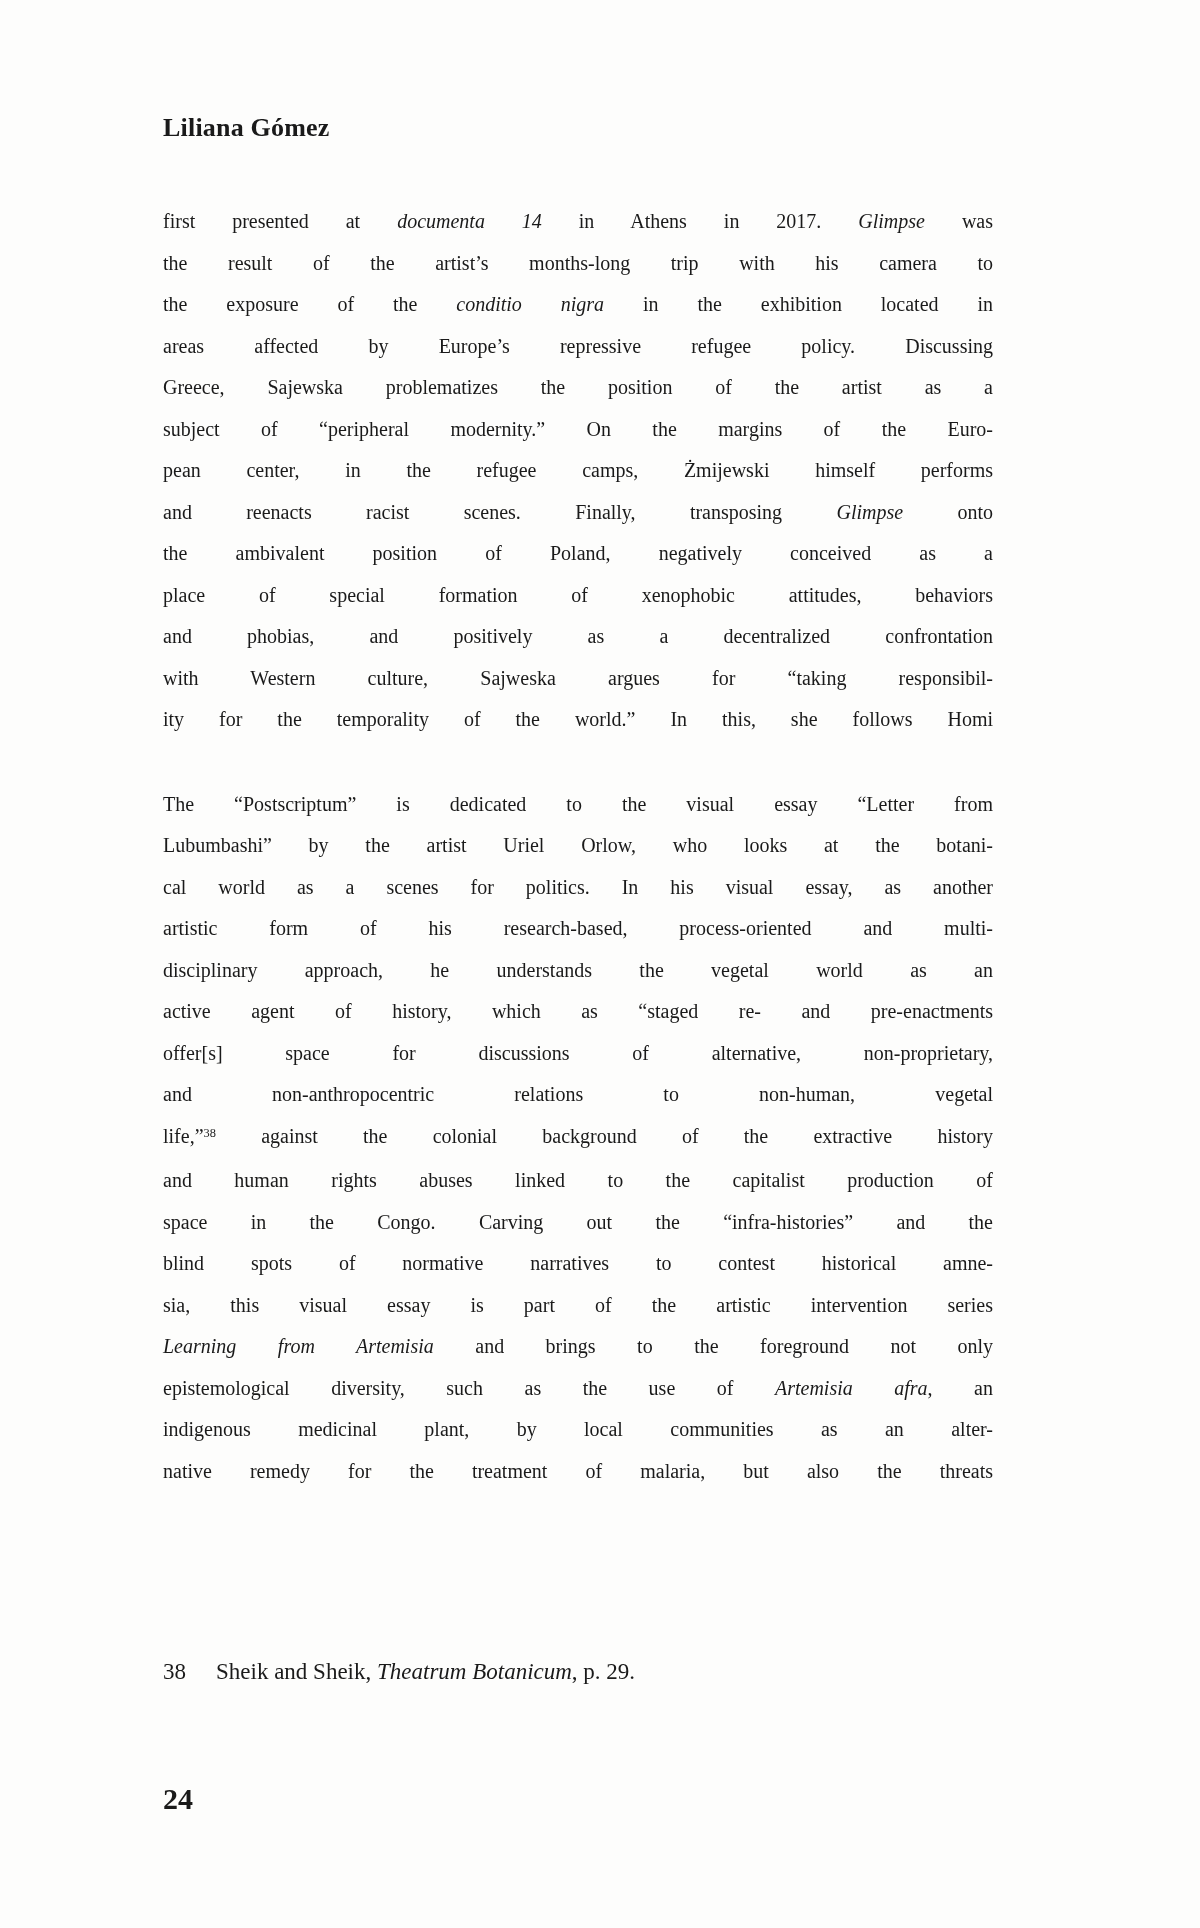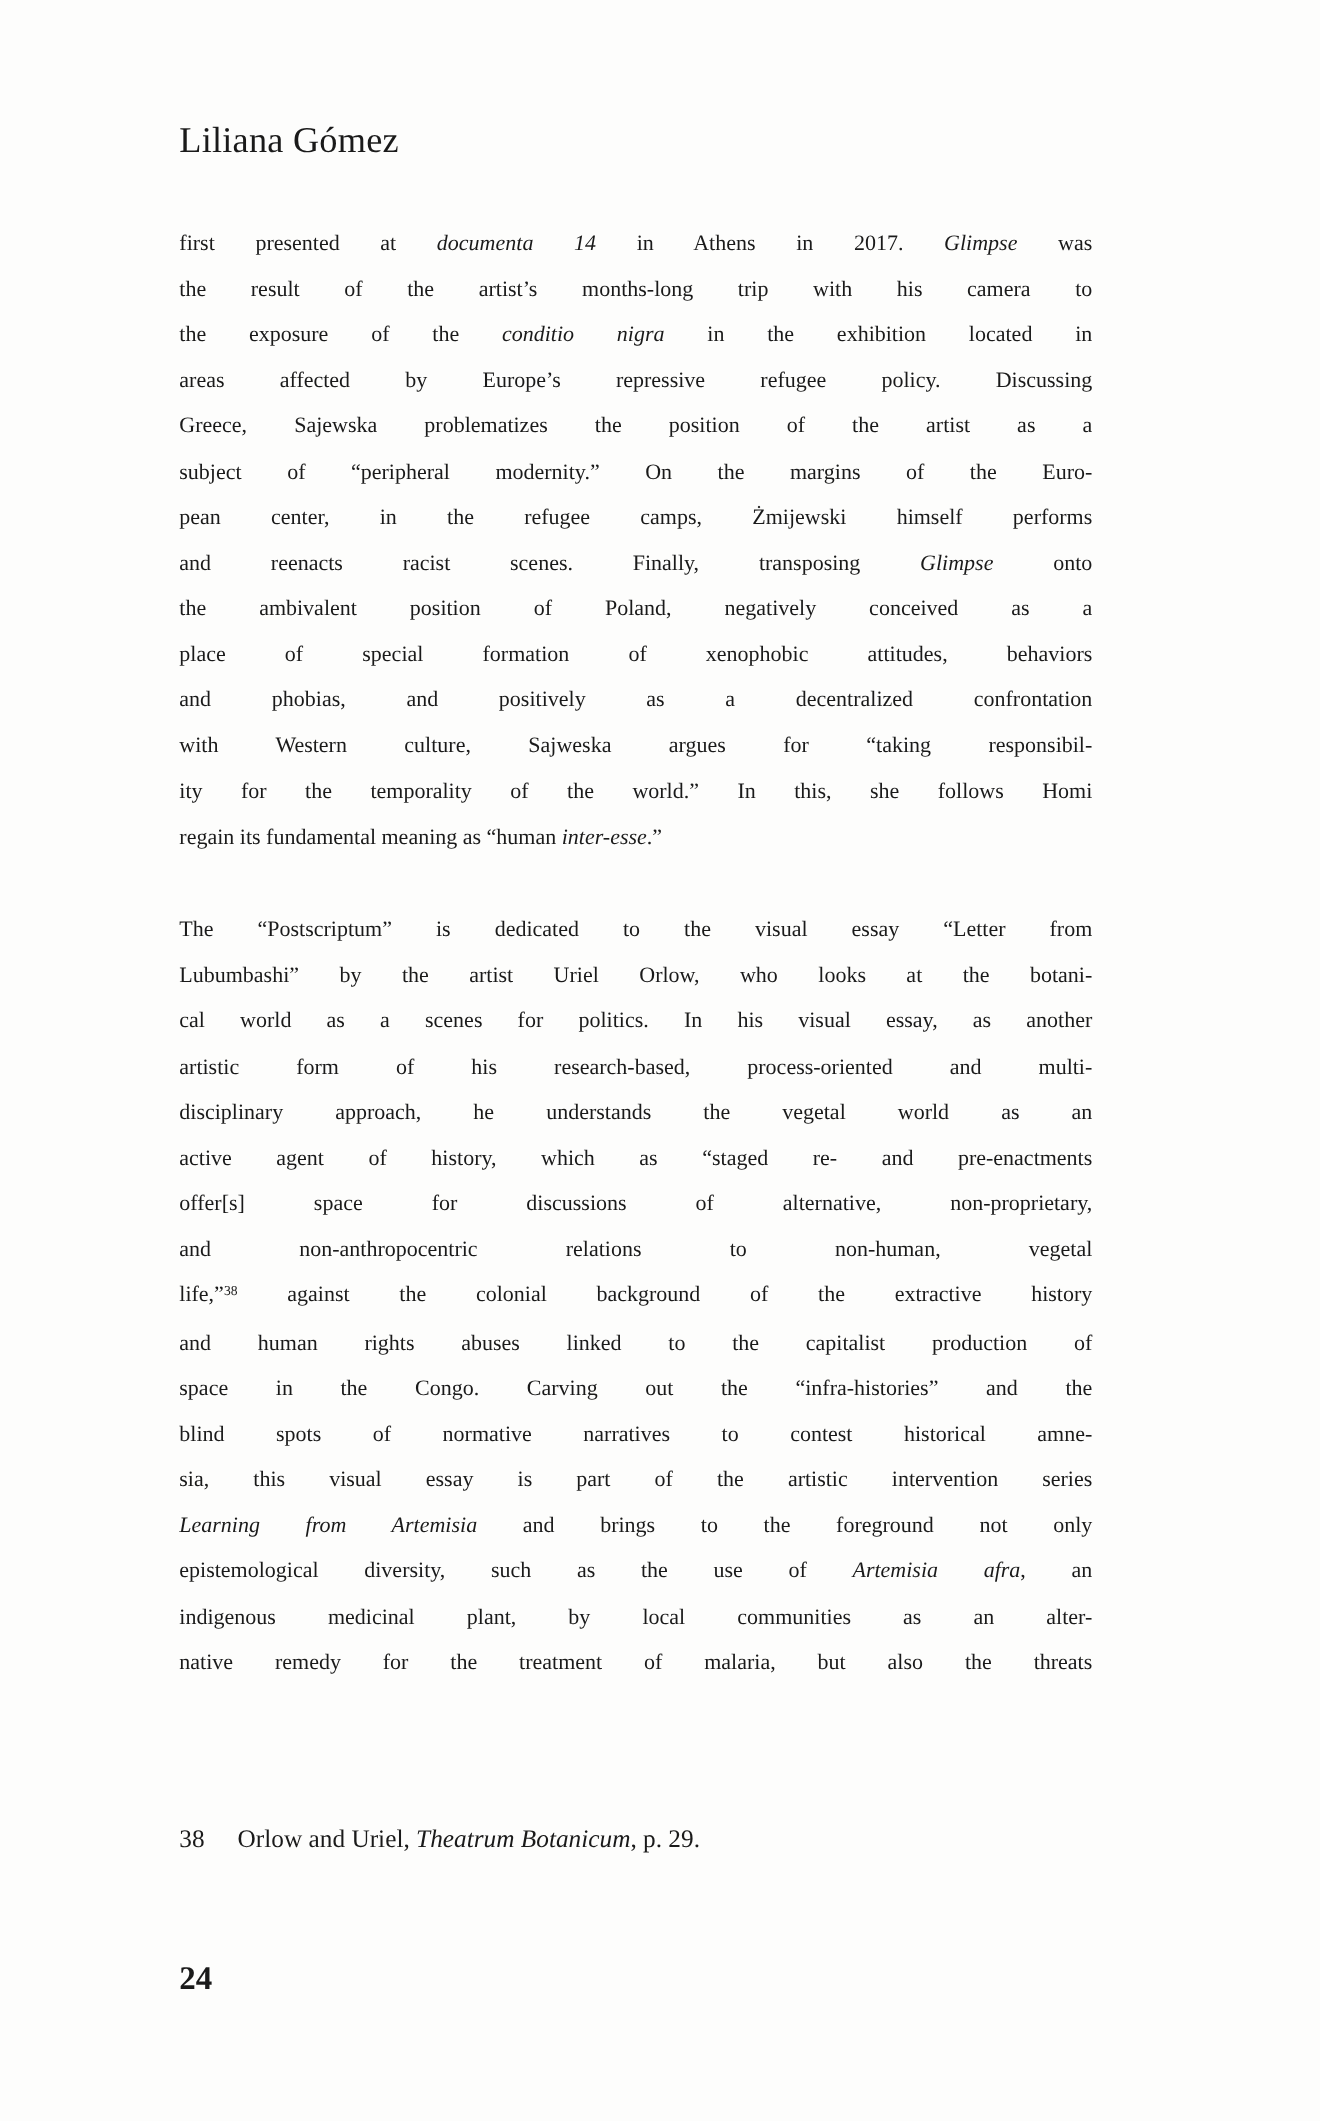--- a/index.html
+++ b/index.html
@@ -12,23 +12,23 @@
     background: #fdfdfc;
     position: relative;
     font-family: "Liberation Serif", "DejaVu Serif", serif;
     color: #1a1a1a;
     overflow: hidden;
   }
   .running-header {
     position: absolute;
     left: 163px;
     top: 113px;
-    font-size: 33px;
+    font-size: 26px;
     line-height: 30px;
-    font-weight: normal;
+    font-weight: bold;
     letter-spacing: 0.2px;
   }
   .textblock {
     position: absolute;
     left: 163px;
     top: 201px;
     width: 830px;
   }
   .para { margin: 0; }
   .para + .para { margin-top: 43px; }
@@ -81,21 +81,20 @@
       <div class="line"><span>areas affected by Europe’s repressive refugee policy. Discussing</span></div>
       <div class="line"><span>Greece, Sajewska problematizes the position of the artist as a</span></div>
       <div class="line"><span>subject of “peripheral modernity.” On the margins of the Euro-</span></div>
       <div class="line"><span>pean center, in the refugee camps, Żmijewski himself performs</span></div>
       <div class="line"><span>and reenacts racist scenes. Finally, transposing </span><span class="it">Glimpse</span><span> onto</span></div>
       <div class="line"><span>the ambivalent position of Poland, negatively conceived as a</span></div>
       <div class="line"><span>place of special formation of xenophobic attitudes, behaviors</span></div>
       <div class="line"><span>and phobias, and positively as a decentralized confrontation</span></div>
       <div class="line"><span>with Western culture, Sajweska argues for “taking responsibil-</span></div>
       <div class="line"><span>ity for the temporality of the world.” In this, she follows Homi</span></div>
-      <div class="line lastleft"><span>regain its fundamental meaning as “human </span><span class="it">inter-esse</span><span>.”</span></div>
     </div>
     <div class="para">
       <div class="line"><span>The “Postscriptum” is dedicated to the visual essay “Letter from</span></div>
       <div class="line"><span>Lubumbashi” by the artist Uriel Orlow, who looks at the botani-</span></div>
       <div class="line"><span>cal world as a scenes for politics. In his visual essay, as another</span></div>
       <div class="line"><span>artistic form of his research-based, process-oriented and multi-</span></div>
       <div class="line"><span>disciplinary approach, he understands the vegetal world as an</span></div>
       <div class="line"><span>active agent of history, which as “staged re- and pre-enactments</span></div>
       <div class="line"><span>offer[s] space for discussions of alternative, non-proprietary,</span></div>
       <div class="line"><span>and non-anthropocentric relations to non-human, vegetal</span></div>
@@ -105,16 +104,16 @@
       <div class="line"><span>blind spots of normative narratives to contest historical amne-</span></div>
       <div class="line"><span>sia, this visual essay is part of the artistic intervention series</span></div>
       <div class="line"><span class="it">Learning from Artemisia</span><span> and brings to the foreground not only</span></div>
       <div class="line"><span>epistemological diversity, such as the use of </span><span class="it">Artemisia afra</span><span>, an</span></div>
       <div class="line"><span>indigenous medicinal plant, by local communities as an alter-</span></div>
       <div class="line"><span>native remedy for the treatment of malaria, but also the threats</span></div>
     </div>
   </div>
 
 <div class="footnote">
-  <span class="fn-num">38</span><span><span>Orlow and Uriel, </span><span class="it">Theatrum Botanicum</span><span>, p. 29.</span></span>
+  <span class="fn-num">38</span><span><span>Sheik and Sheik, </span><span class="it">Theatrum Botanicum</span><span>, p. 29.</span></span>
 </div>
 
 <div class="page-number">24</div>
 
 </body></html>

